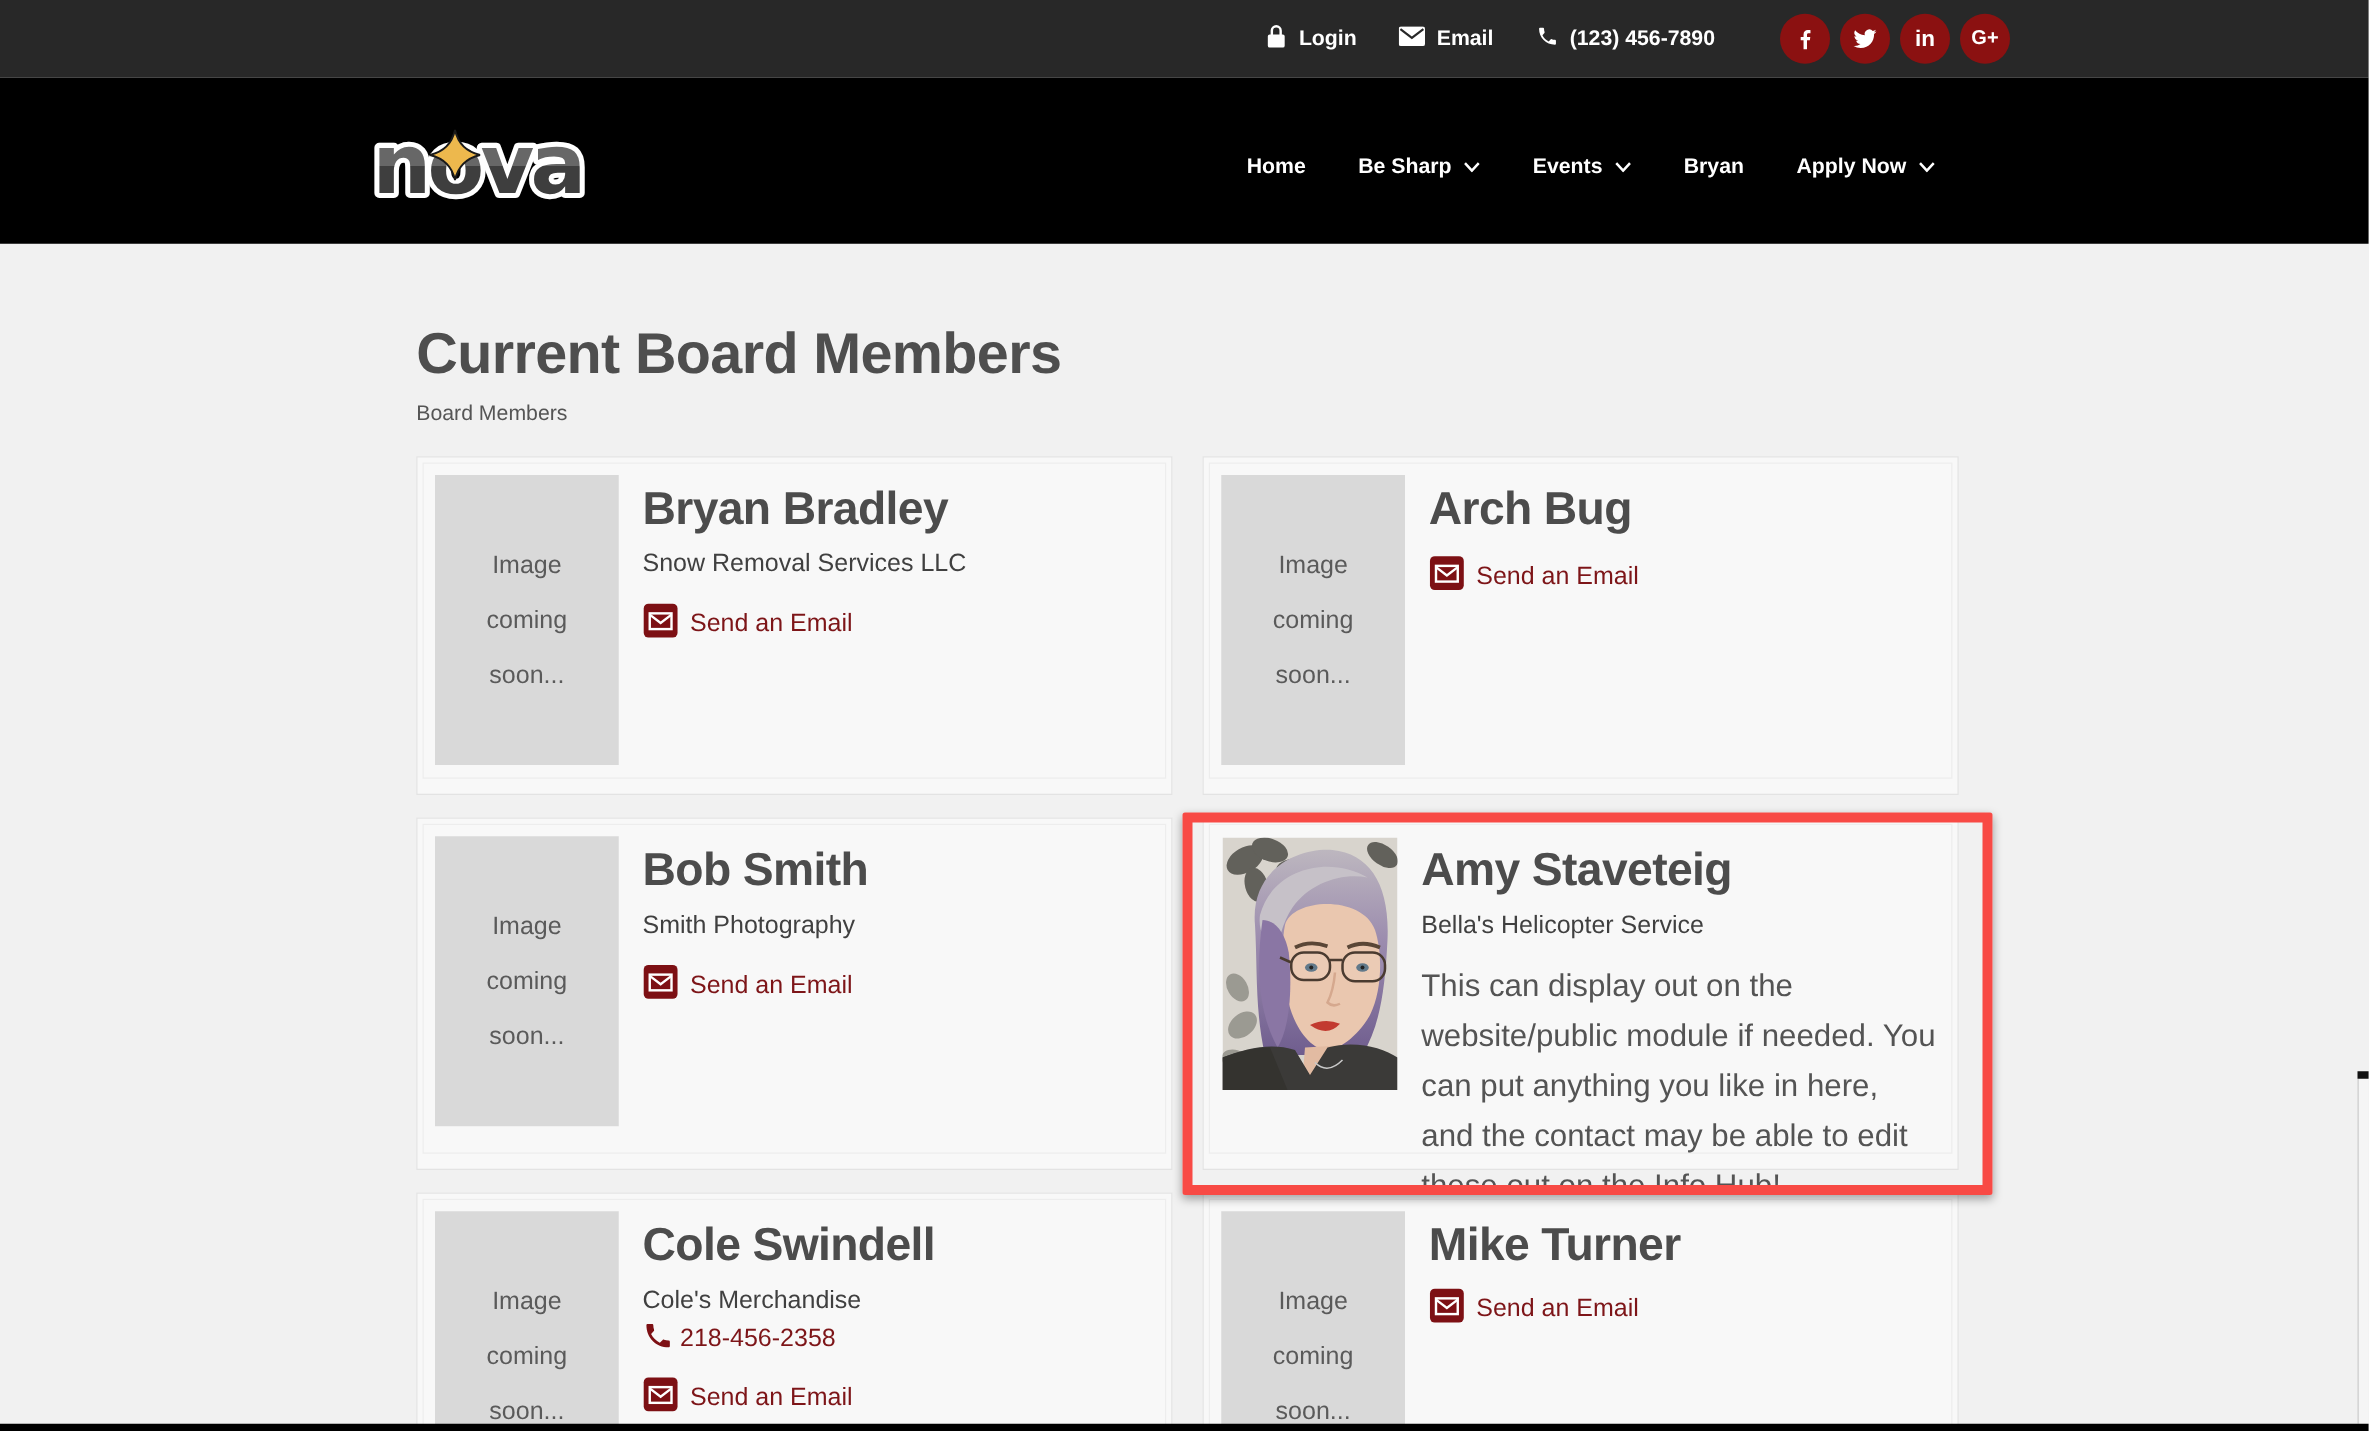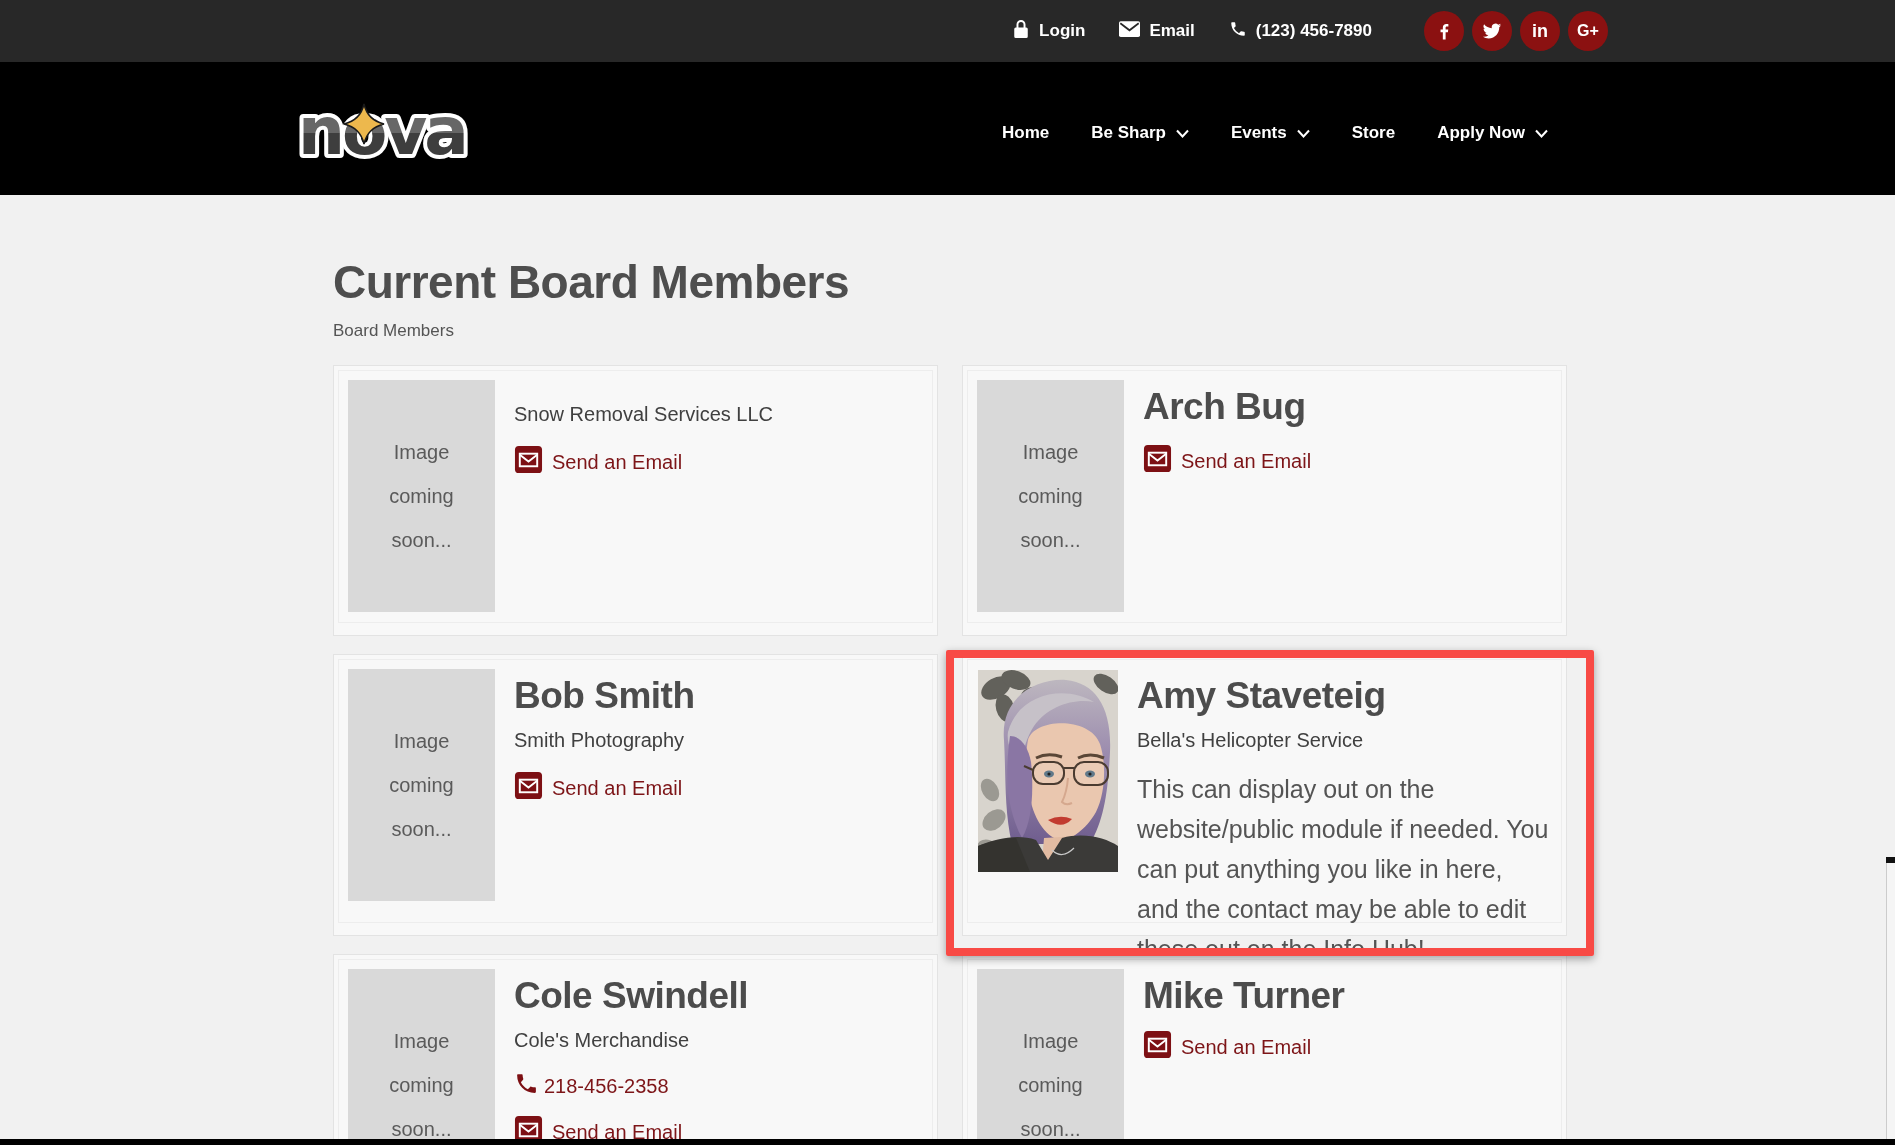--- a/index.html
+++ b/index.html
@@ -140,21 +140,21 @@
     </div>
     <div class="nav-item">
       <span>Events</span>
       <span>
         <svg width="13" height="9" viewBox="0 0 13 9">
             <path d="M1 1.5l5.5 6L12 1.5" stroke="#fff" stroke-width="2" fill="none"></path>
           </svg>
       </span>
     </div>
     <div class="nav-item">
-      <span>Store</span>
+      <span>Bryan</span>
     </div>
     <div class="nav-item">
       <span>Apply Now</span>
       <span>
         <svg width="13" height="9" viewBox="0 0 13 9">
             <path d="M1 1.5l5.5 6L12 1.5" stroke="#fff" stroke-width="2" fill="none"></path>
           </svg>
       </span>
     </div>
   </div>
@@ -164,20 +164,21 @@
   <div class="content">
     <h1 class="page-title">Current Board Members</h1>
     <div class="subtitle">Board Members</div>
 
     <div class="grid">
 
       <div class="card r1">
         <div class="card-inner">
           <div class="ph">Image coming soon...</div>
           <div class="info">
+            <h2 class="member-name">Bryan Bradley</h2>
             <div class="company">Snow Removal Services LLC</div>
             <div class="contact">
               <span>
                 <svg width="29" height="29" viewBox="0 0 30 30">
                     <rect x="1" y="1" width="28" height="28" rx="4" fill="#7d1014"></rect>
                     <rect x="6" y="9" width="18" height="13" fill="none" stroke="#fff" stroke-width="2"></rect>
                     <path d="M6 10l9 7 9-7" fill="none" stroke="#fff" stroke-width="2"></path>
                   </svg>
               </span>
               <span>Send an Email</span>
@@ -290,21 +291,21 @@
           </div>
         </div>
       </div>
 
       <div class="card r3">
         <div class="card-inner">
           <div class="ph">Image coming soon...</div>
           <div class="info">
             <h2 class="member-name">Cole Swindell</h2>
             <div class="company">Cole's Merchandise</div>
-            <div class="contact" style="margin-top:19px;gap:5px;justify-content:flex-end;">
+            <div class="contact" style="margin-top:4px;gap:5px;justify-content:flex-end;">
               <span>
                 <svg width="25" height="25" viewBox="0 0 24 24">
                     <path fill="#7d1014" d="M6.6 10.8c1.5 2.9 3.8 5.2 6.7 6.7l2.2-2.2c.3-.3.7-.4 1-.2 1.1.4 2.3.6 3.5.6.6 0 1 .4 1 1V20c0 .6-.4 1-1 1C10.4 21 3 13.6 3 4c0-.6.4-1 1-1h3.3c.6 0 1 .4 1 1 0 1.2.2 2.4.6 3.5.1.3 0 .7-.2 1l-2.1 2.3z"></path>
                   </svg>
               </span>
               <span>218-456-2358</span>
             </div>
             <div class="contact" style="margin-top:14px;">
               <span>
                 <svg width="29" height="29" viewBox="0 0 30 30">

